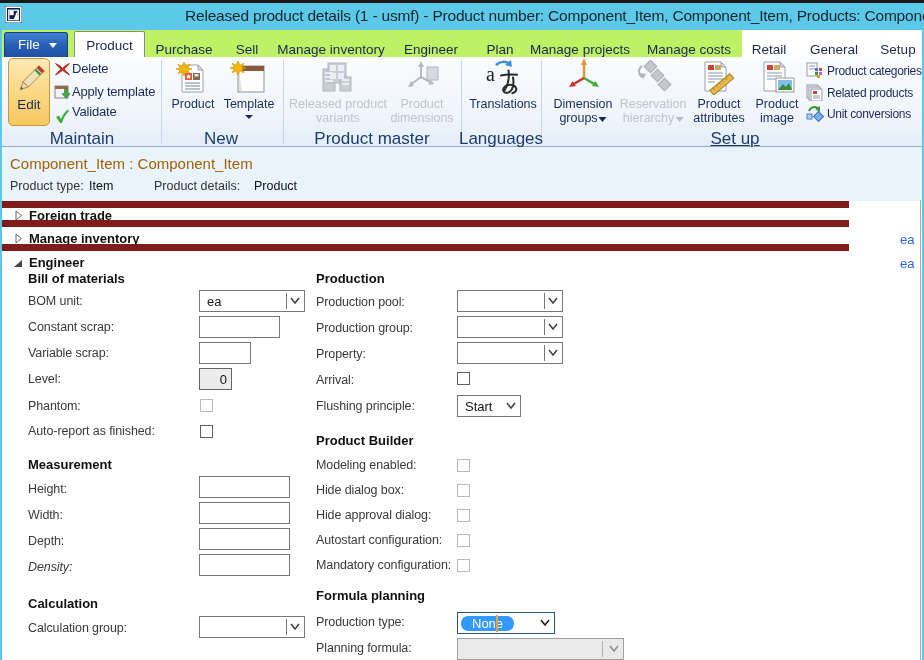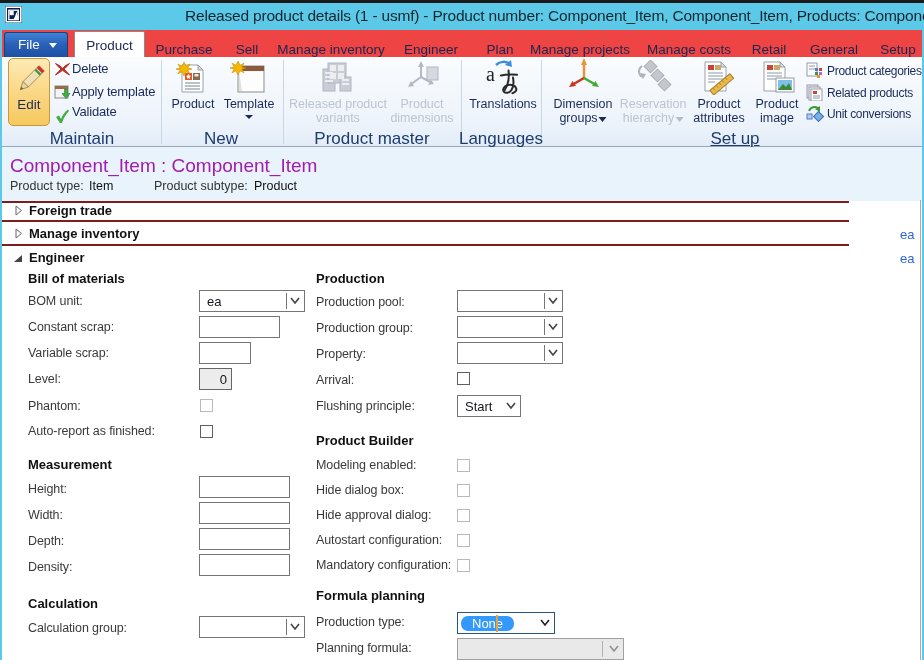--- a/index.html
+++ b/index.html
@@ -9,21 +9,21 @@
 
 #topdark { left:0; top:0; width:924px; height:3px; background:#1a1a1a; }
 #titlebar { left:0; top:3px; width:924px; height:27px; background:#5cc9e9; }
 #title { left:185px; top:4px; font-size:15.5px; letter-spacing:-0.2px; color:#16262e; white-space:nowrap; }
 #appicon { left:5px; top:3px; width:17px; height:17px; }
 
 .teal { background:#5cc9e9; }
 #lstrip { left:0; top:30px; width:2px; height:630px; }
 #rstrip { left:922px; top:30px; width:2px; height:630px; }
 
-#tabrow { left:2px; top:30px; width:920px; height:27px; background:#ef4444; }
+#tabrow { left:2px; top:30px; width:740px; height:27px; background:#bef264; }
 #tabrow .tab { position:absolute; top:12px; font-size:13.5px; color:#1b2653; white-space:nowrap; transform:translateX(-50%); }
 #filebtn { position:absolute; left:2px; top:2px; width:64px; height:25px; border-radius:3px 3px 0 0; background:linear-gradient(#3f83d6,#2a62b8 45%,#1c50a4); border:1px solid #17417e; border-bottom:none; color:#fff; font-size:13.5px; }
 #filebtn span { position:absolute; left:13px; top:4px; }
 #filebtn .car { position:absolute; left:44px; top:10px; width:0; height:0; border-left:4px solid transparent; border-right:4px solid transparent; border-top:5px solid #fff; }
 #acttab { position:absolute; left:72px; top:1px; width:71px; height:26px; background:#fff; border:1px solid #8a8a8a; border-bottom:none; border-radius:2px 2px 0 0; }
 #acttab span { position:absolute; width:100%; text-align:center; top:6px; font-size:13.5px; color:#1b2653; }
 
 #ribbon { left:2px; top:57px; width:920px; height:90px; background:linear-gradient(#fafcfe,#eef4fb 70%,#e3edf8); border-bottom:1px solid #98a8ba; }
 .gsep { position:absolute; top:3px; width:1px; height:84px; background:#c9d6e4; }
 .glabel { position:absolute; top:72px; font-size:17px; color:#1e3c6e; transform:translateX(-50%); white-space:nowrap; }
@@ -33,24 +33,24 @@
 .dcar { display:inline-block; width:0; height:0; border-left:4px solid transparent; border-right:4px solid transparent; border-top:5px solid #1a2a5a; margin-left:1px; }
 .dcar.g { border-top-color:#b3bcc7; }
 .ctr { transform:translateX(-50%); text-align:center; }
 #editbtn { position:absolute; left:6px; top:1px; width:42px; height:68px; background:linear-gradient(#fdeab5,#fbd98a 45%,#f6c95f); border:1px solid #c89838; border-radius:5px; }
 #editbtn .lbl { position:absolute; width:100%; text-align:center; top:38px; font-size:13.5px; color:#1a2a5a; }
 .mrow { position:absolute; left:52px; height:16px; }
 .mrow .ic { position:absolute; left:0; top:0; }
 .mrow .tx { position:absolute; left:18px; top:0; font-size:13px; letter-spacing:-0.2px; color:#1a2a5a; white-space:nowrap; }
 
 #hband { left:2px; top:147px; width:920px; height:54px; background:#e9f3fb; }
-#hband .t1 { position:absolute; left:8px; top:8px; font-size:19px; color:#a21caf; }
+#hband .t1 { position:absolute; left:8px; top:8px; font-size:15px; color:#a16207; }
 #hband .t2 { position:absolute; top:32px; font-size:12.5px; color:#333; }
 
-.secrow { position:absolute; left:2px; width:847px; background:#fff; border-top:2px solid #7f1d1d; }
+.secrow { position:absolute; left:2px; width:847px; background:#fff; border-top:7px solid #7f1d1d; }
 .secrow .tri { position:absolute; left:13px; top:3px; }
 .secrow .nm { position:absolute; left:27px; top:1px; font-size:13px; font-weight:bold; color:#111; }
 .secrow .ea { position:absolute; left:898px; top:2px; font-size:13px; color:#2b66d8; }
 
 .flabel { position:absolute; font-size:12.5px; letter-spacing:-0.1px; color:#3a3a3a; white-space:nowrap; }
 .fhead { position:absolute; font-size:13px; font-weight:bold; color:#101010; white-space:nowrap; }
 .tbox { position:absolute; background:#fff; border:1px solid #767676; height:22px; }
 .tbox.dis { background:#ececec; border-color:#666; }
 .combo { position:absolute; background:#fff; border:1px solid #767676; height:22px; }
 .combo .sep { position:absolute; right:17px; top:2px; bottom:2px; width:1px; background:#767676; }
@@ -314,21 +314,21 @@
       <rect x="1" y="9" width="5" height="5" fill="#b8cce8" stroke="#4a7ad8"></rect>
       <rect x="9" y="8" width="7" height="7" transform="rotate(45 12.5 11.5)" fill="#7ab0e0" stroke="#3a6ac8"></rect>
     </svg>
     <div class="ritem sm" style="left:825px; top:50px;">Unit conversions</div>
   </div>
 
   <div class="abs" id="hband">
     <div class="t1">Component_Item : Component_Item</div>
     <div class="t2" style="left:8px;">Product type:</div>
     <div class="t2" style="left:87px; color:#111;">Item</div>
-    <div class="t2" style="left:152px;">Product subtype:</div>
+    <div class="t2" style="left:152px;">Product details:</div>
     <div class="t2" style="left:252px; color:#111;">Product</div>
   </div>
 
   <div class="secrow" style="top:201px; height:19px;">
     <svg class="tri" style="top:2px;" width="8" height="11" viewBox="0 0 8 11">
         <path d="M1 1 L6.5 5.5 L1 10 Z" fill="#fff" stroke="#666" stroke-width="1"></path>
       </svg>
     <div class="nm" style="top:0px;">Foreign trade</div>
   </div>
   <div class="secrow" style="top:220px; height:24px;">
@@ -369,21 +369,21 @@
   <div class="flabel" style="left:28px; top:424px;">Auto-report as finished:</div>
   <div class="cb" style="left:200px; top:425px;"></div>
 
   <div class="fhead" style="left:28px; top:457px;">Measurement</div>
   <div class="flabel" style="left:28px; top:482px;">Height:</div>
   <div class="tbox" style="left:199px; top:476px; width:91px;"></div>
   <div class="flabel" style="left:28px; top:508px;">Width:</div>
   <div class="tbox" style="left:199px; top:502px; width:91px;"></div>
   <div class="flabel" style="left:28px; top:534px;">Depth:</div>
   <div class="tbox" style="left:199px; top:528px; width:91px;"></div>
-  <div class="flabel" style="left:28px; top:560px;">Density:</div>
+  <div class="flabel" style="left:28px; top:560px;font-style:italic;">Density:</div>
   <div class="tbox" style="left:199px; top:554px; width:91px;"></div>
 
   <div class="fhead" style="left:28px; top:596px;">Calculation</div>
   <div class="flabel" style="left:28px; top:621px;">Calculation group:</div>
   <div class="combo" style="left:199px; top:616px; width:106px;">
       <div class="sep"></div>
       <svg class="chv" viewBox="0 0 10 8">
         <path d="M1 1 L5 6 L9 1" fill="none" stroke="#444" stroke-width="1.6"></path>
       </svg>
     </div>

